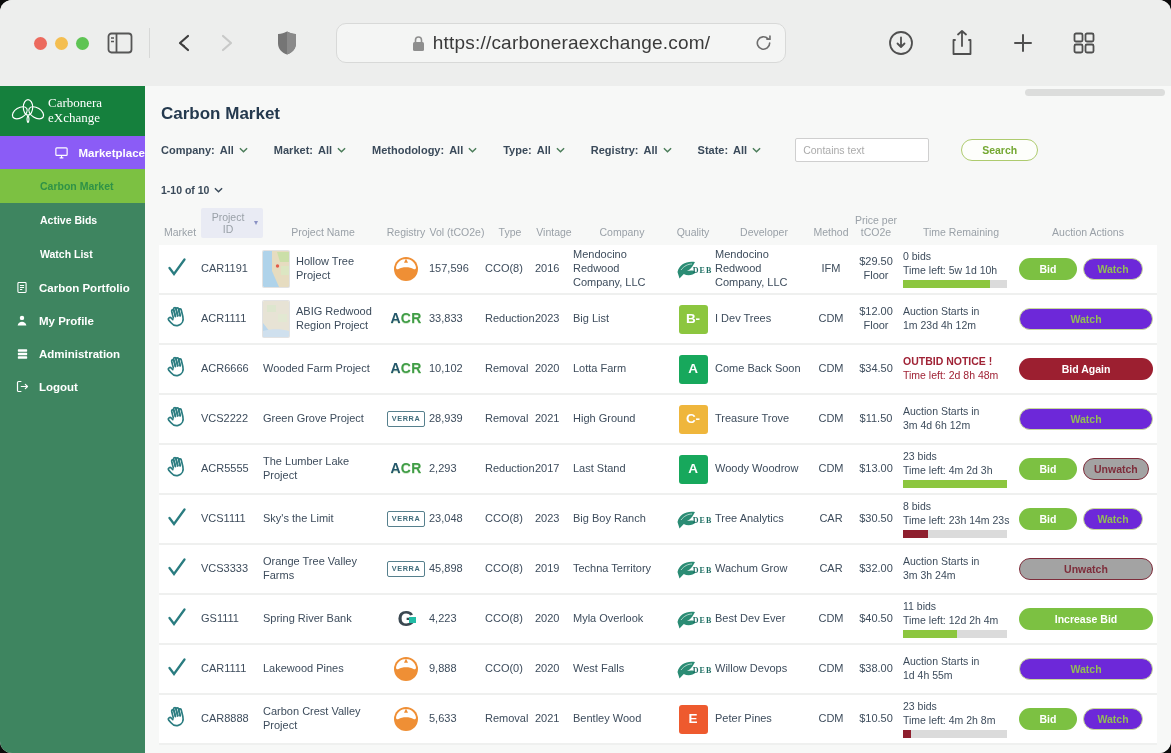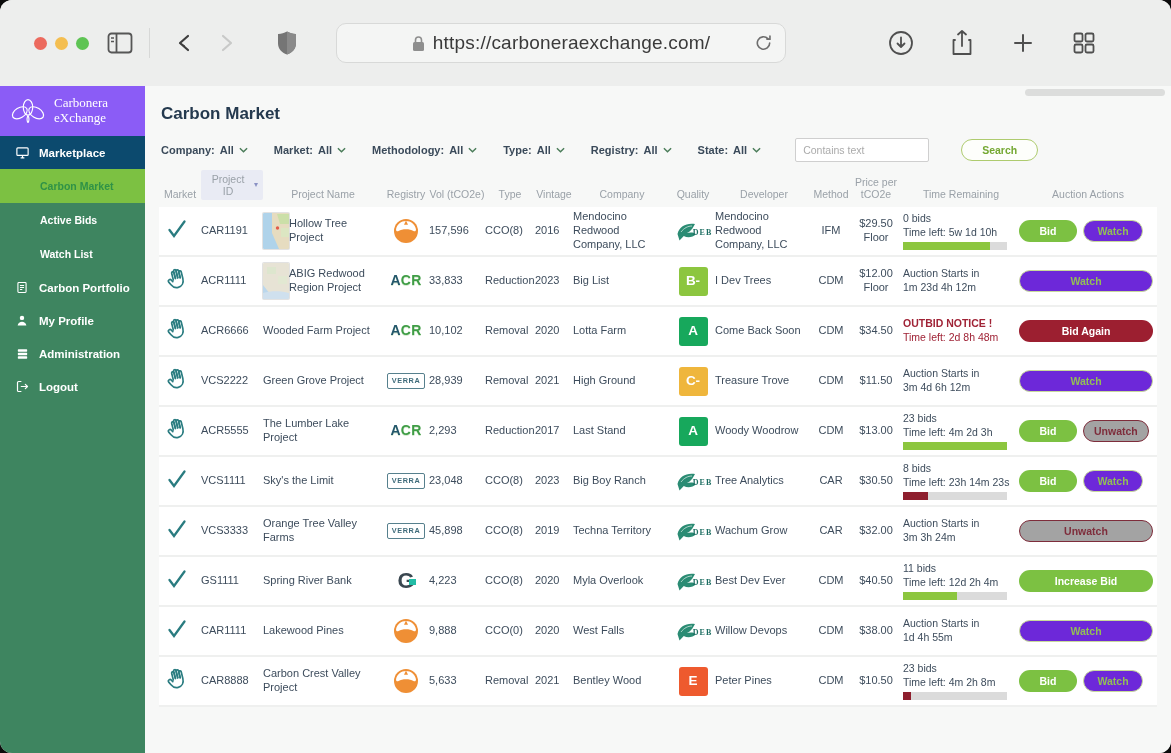--- a/index.html
+++ b/index.html
@@ -10,24 +10,24 @@
   .dot{width:13px;height:13px;border-radius:50%;}
   .tbtn{background:none;border:none;padding:0;display:flex;align-items:center;justify-content:center;cursor:pointer;}
   .chrome .divider{width:1px;height:30px;background:#D7D8D7;margin:0 12px 0 16px;}
   .urlbar{width:448px;height:38px;background:#F4F5F4;border:1px solid #D8D9D8;border-radius:10px;display:flex;align-items:center;justify-content:center;gap:8px;margin-left:38px;position:relative;}
   .urltext{font-size:19px;color:#3A3A3A;letter-spacing:.2px;}
   .reload{position:absolute;right:12px;top:9px;}
   
   .app{display:flex;height:667px;}
   
   .sidebar{width:145px;background:#3E8560;flex:none;display:flex;flex-direction:column;}
-  .brand{height:50px;background:#8b5cf6;display:flex;align-items:center;gap:6px;padding:0 8px;}
+  .brand{height:50px;background:#15803d;display:flex;align-items:center;padding:0 8px;}
   .brand-name{color:#fff;font-family:"Liberation Serif",serif;font-size:13px;line-height:1.15;}
   .nav-item{height:33px;display:flex;align-items:center;gap:9px;padding:0 0 0 14px;color:#fff;font-size:11.5px;font-weight:700;cursor:pointer;}
-  .nav-item.shaded{background:#0c4a6e;}
+  .nav-item.shaded{background:#8b5cf6;justify-content:flex-end;}
   .nav-sub{height:34px;display:flex;align-items:center;padding-left:40px;color:#fff;font-size:10.5px;font-weight:700;cursor:pointer;}
   .nav-sub.active{background:#7CC142;color:#2F9247;}
   .nicon{width:16px;height:16px;display:flex;align-items:center;justify-content:center;flex:none;}
   
   .main{flex:1;background:#F7F8F7;padding:10px 14px 0 14px;display:flex;flex-direction:column;position:relative;overflow:hidden;}
   .scroll-pill{position:absolute;top:3px;right:6px;width:140px;height:7px;border-radius:4px;background:#DCDDDC;}
   h1.page-title{font-size:17px;color:#24394E;margin:8px 0 14px 2px;font-weight:700;}
   
   .filters{display:flex;align-items:center;gap:26px;margin-left:2px;}
   .filter{display:flex;align-items:center;gap:5px;font-size:11px;color:#3A4A5A;cursor:pointer;}
@@ -46,21 +46,21 @@
   .th{font-size:10.5px;color:#9AA1A8;white-space:pre-line;line-height:1.15;text-align:center;}
   .th.center{text-align:center;}
   .th .sorthl{background:#E9EBF4;border-radius:2px;padding:3px 5px;display:inline-flex;align-items:center;gap:4px;}
   .sort-car{font-size:8px;color:#8A91C4;}
   .row{background:#fff;height:48px;border-bottom:2px solid #EFF0EF;}
   .cell{font-size:11px;color:#3D4C5C;line-height:1.25;}
   .c-center{display:flex;justify-content:center;}
   .t-center{text-align:center;}
   .mkicon{width:24px;height:24px;margin-left:6px;}
   .hand-rot{transform:rotate(-14deg);}
-  .namecell{display:flex;align-items:center;padding-right:6px;}
+  .namecell{display:flex;align-items:center;gap:7px;padding-right:6px;}
   .thumb{flex:none;border-radius:1px;box-shadow:0 0 0 1px #E2E2E2;}
   .badge{width:29px;height:29px;border-radius:3px;color:#fff;font-weight:800;font-size:13.5px;display:flex;align-items:center;justify-content:center;}
   .deb{display:flex;align-items:flex-end;}
   .deb span{font-family:"Liberation Serif",serif;font-size:8px;font-weight:700;letter-spacing:1px;color:#1D6E62;margin:0 0 4px -7px;}
   .acr{font-weight:800;font-size:14px;letter-spacing:.3px;text-shadow:0 1px 0 #D8EBD2;}
   .acr b{color:#23566B;}
   .acr i{color:#3F9D46;font-style:normal;}
   .verra{border:1.5px solid #56808D;color:#3E6B7A;font-size:7.3px;font-weight:700;letter-spacing:.6px;padding:2.5px 4px;border-radius:2px;background:#fff;}
   .gs{position:relative;font-weight:800;font-size:22px;color:#3A4750;line-height:1;}
   .gs i{position:absolute;right:-1px;top:9px;width:7px;height:6px;background:#23BCA6;}
@@ -270,20 +270,26 @@
               <span class="fval">All</span>
               <svg class="chev" viewBox="0 0 10 6" width="9" height="6">
                 <path d="M1 1l4 4 4-4" fill="none" stroke="#4A7C59" stroke-width="1.6"></path>
               </svg>
             </div>
           </div>
         <input class="search-input" type="text" placeholder="Contains text" style="">
         <button class="search-btn">Search</button>
       </div>
 
+      <div class="pager top">
+        <span>1-10 of 10</span>
+        <svg class="chev" viewBox="0 0 10 6" width="9" height="6">
+            <path d="M1 1l4 4 4-4" fill="none" stroke="#3A4A5A" stroke-width="1.6"></path>
+          </svg>
+      </div>
 
       <div class="grid thead" id="thead">
           <div class="th">Market</div>
           <div class="th"><span class="sorthl"><span>Project ID</span><span class="sort-car">▾</span></span></div>
           <div class="th">Project Name</div>
           <div class="th">Registry</div>
           <div class="th">Vol (tCO2e)</div>
           <div class="th">Type</div>
           <div class="th">Vintage</div>
           <div class="th">Company</div>

